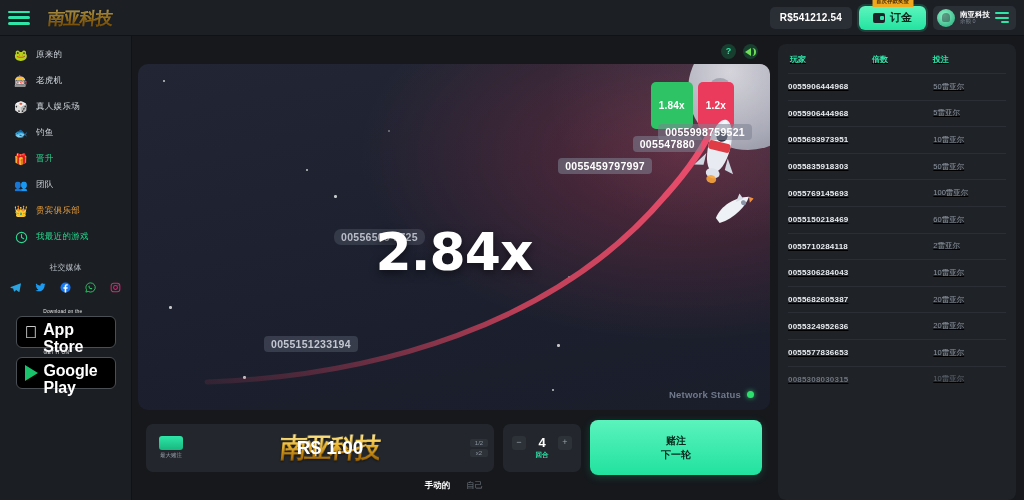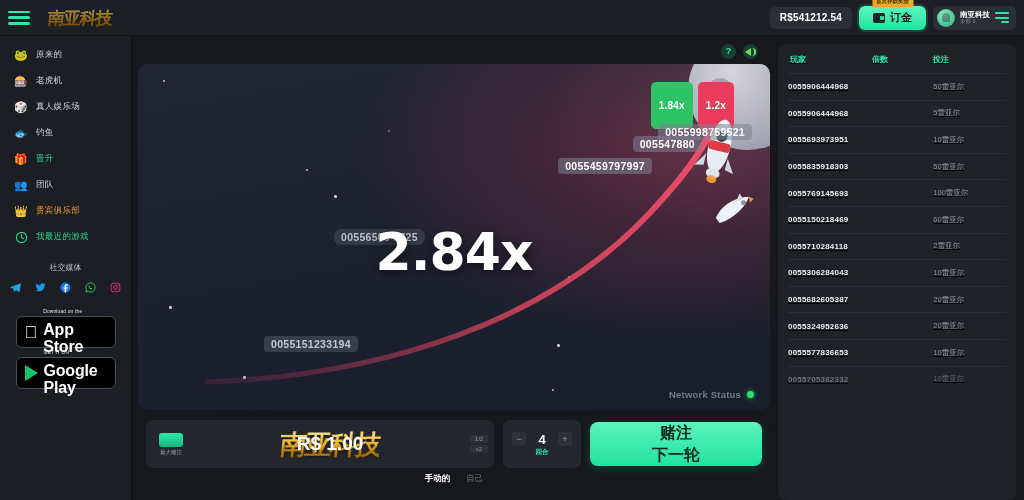--- a/index.html
+++ b/index.html
@@ -217,24 +217,24 @@
   }
   .qty-row { display: flex; align-items: center; gap: 8px; }
   .qty-btn { width: 14px; height: 14px; border-radius: 3px; background: #2d3238;
     color: #99a0a9; font-size: 9px; display: flex; align-items: center;
     justify-content: center; cursor: pointer; line-height: 1; }
   .qty-val { color: #fff; font-size: 13px; font-weight: bold; min-width: 16px;
     text-align: center; }
   .qty-lbl { color: #2ee6a8; font-size: 6.5px; font-weight: bold; }
 
   .bet-btn {
-    width: 172px; flex: 0 0 172px; height: 44px; border-radius: 8px;
+    width: 172px; flex: 0 0 172px; height: 55px; border-radius: 8px;
     background: linear-gradient(180deg,#5bf3bd,#21e29f);
     display: flex; flex-direction: column; align-items: center; justify-content: center;
-    color: #06281d; font-size: 16px; font-weight: bold; cursor: pointer; line-height: 1.35;
+    color: #06281d; font-size: 10px; font-weight: bold; cursor: pointer; line-height: 1.35;
     box-shadow: 0 2px 8px rgba(33,226,159,.2);
   }
 
   .mode-tabs { display: flex; justify-content: center; gap: 16px; padding: 5px 0 0; }
   .mode-tab { font-size: 8.5px; cursor: pointer; }
   .mode-tab.active { color: #fff; font-weight: bold; }
   .mode-tab.idle { color: #6d747d; }
 
   
   .rightpanel { width: 248px; flex: 0 0 248px; background: #16181c; padding: 8px 8px 0 2px; }
@@ -547,21 +547,21 @@
           <span class="rp-player">0055324952636</span>
           <span class="rp-mult"></span>
           <span class="rp-bet">20雷亚尔</span>
         </div>
         <div class="rp-row">
           <span class="rp-player">0055577836653</span>
           <span class="rp-mult"></span>
           <span class="rp-bet">10雷亚尔</span>
         </div>
         <div class="rp-row faded">
-          <span class="rp-player">0055705382332</span>
+          <span class="rp-player">0085308030315</span>
           <span class="rp-mult"></span>
           <span class="rp-bet">10雷亚尔</span>
         </div>
       </div>
     </div>
 
   </div>
 </div>
 
 </body></html>

